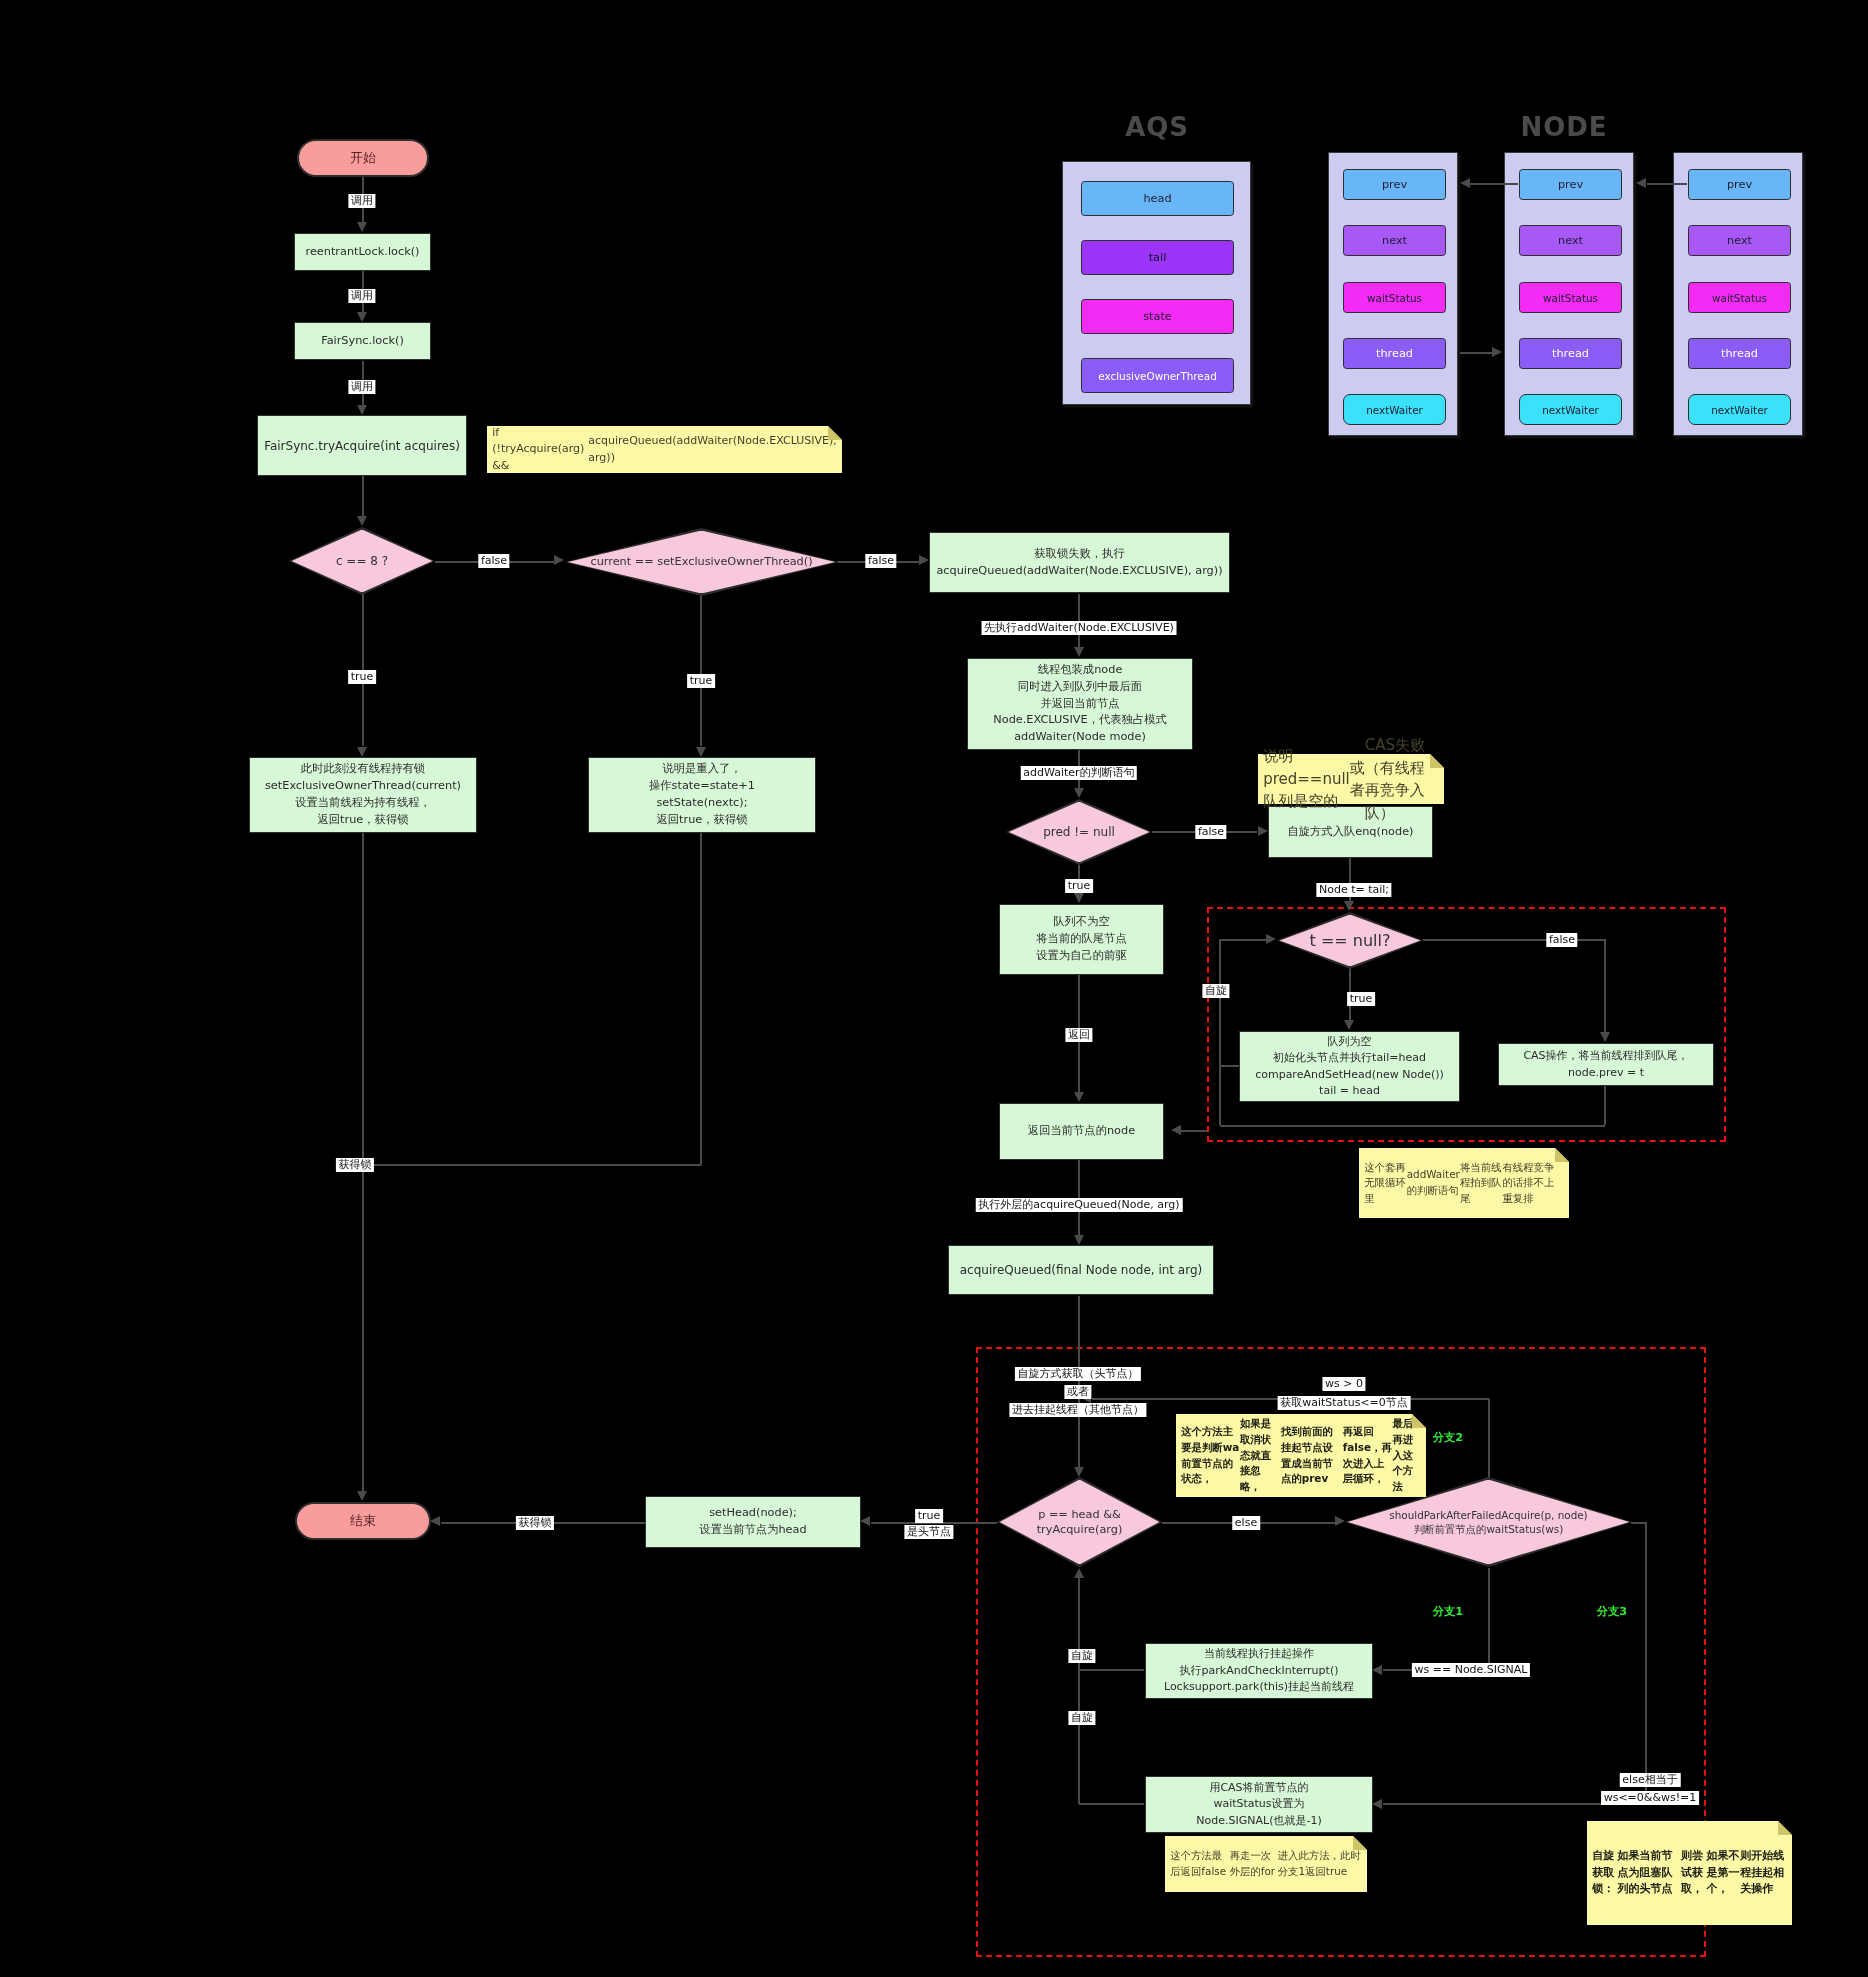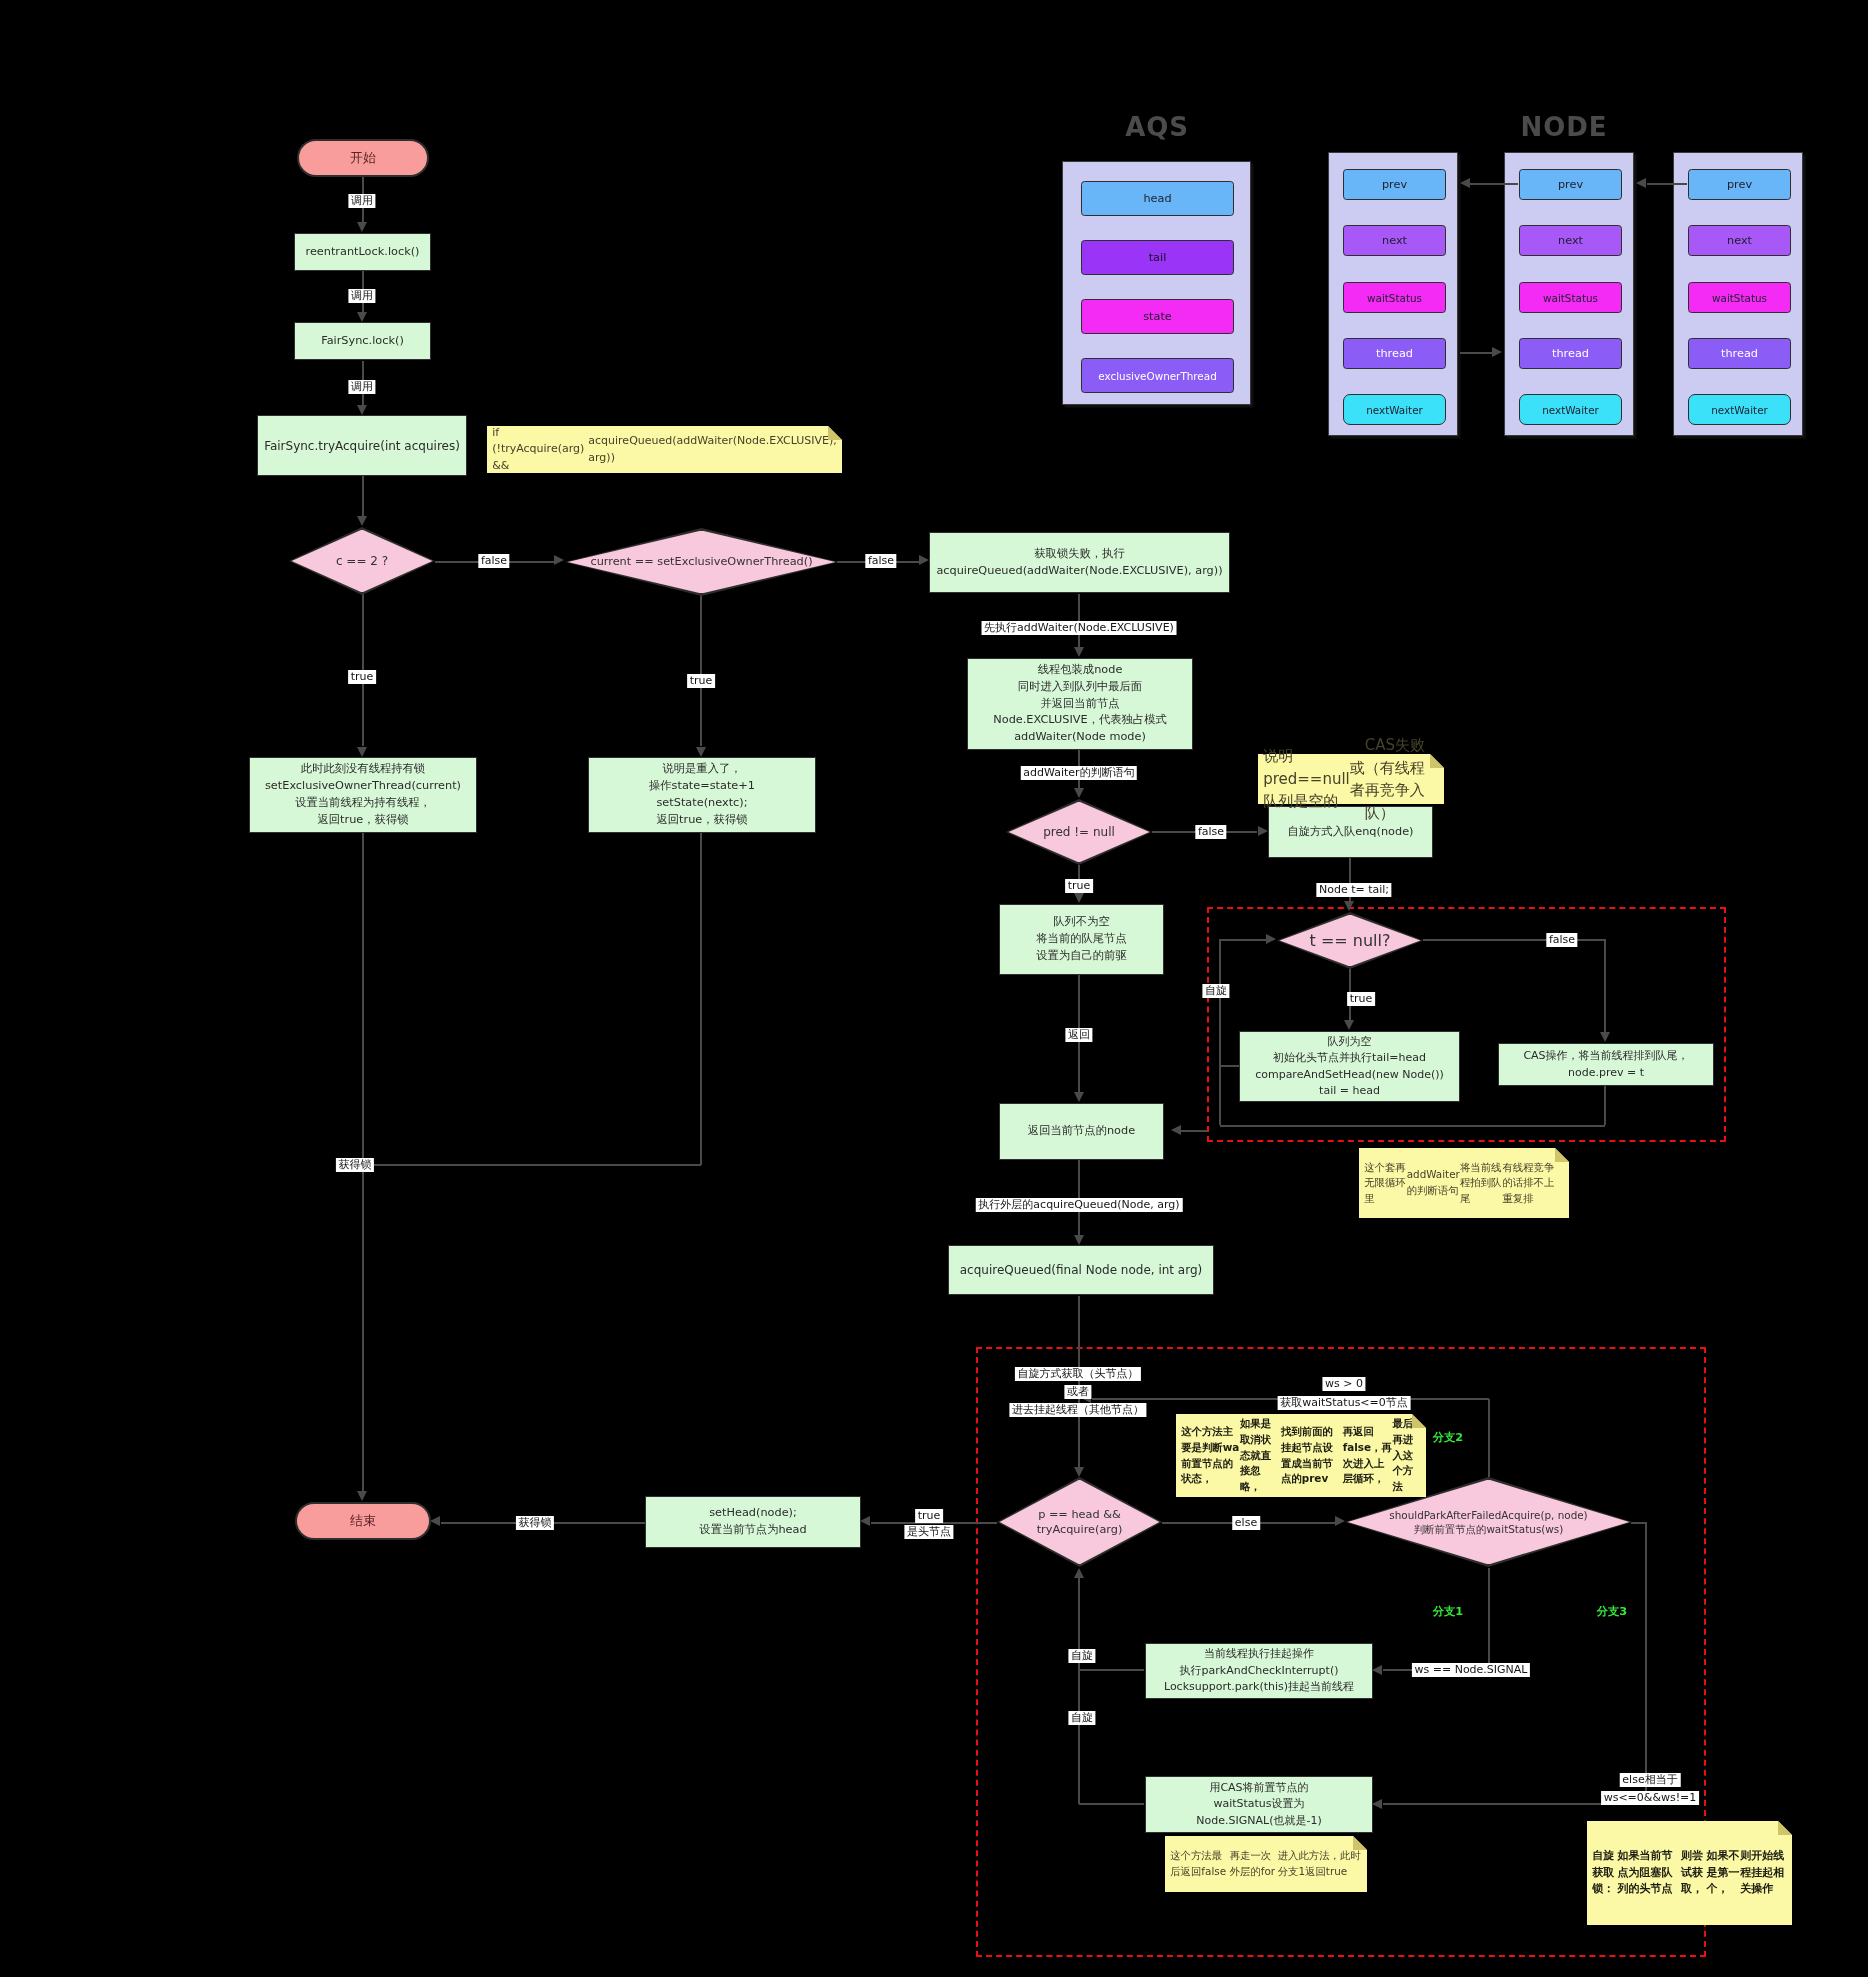--- a/index.html
+++ b/index.html
@@ -179,21 +179,21 @@
   <div class="box" style="left:294px;top:322px;width:137px;height:38px">
       <span class="tl">FairSync.lock()</span>
     </div>
   <div class="box" style="left:257px;top:415px;width:210px;height:61px;font-size:12px">
       <span class="tl">FairSync.tryAcquire(int acquires)</span>
     </div>
 
   <div class="dia" style="left:289px;top:527px;width:146px;height:68px">
     <div class="do"></div>
     <div class="di" style="font-size:12px">
-        <span class="tl">c == 2 ?</span>
+        <span class="tl">c == 8 ?</span>
       </div>
   </div>
   <div class="dia" style="left:565px;top:528px;width:273px;height:68px">
     <div class="do"></div>
     <div class="di">
         <span class="tl">current == setExclusiveOwnerThread()</span>
       </div>
   </div>
 
   <div class="box" style="left:929px;top:532px;width:301px;height:61px">

